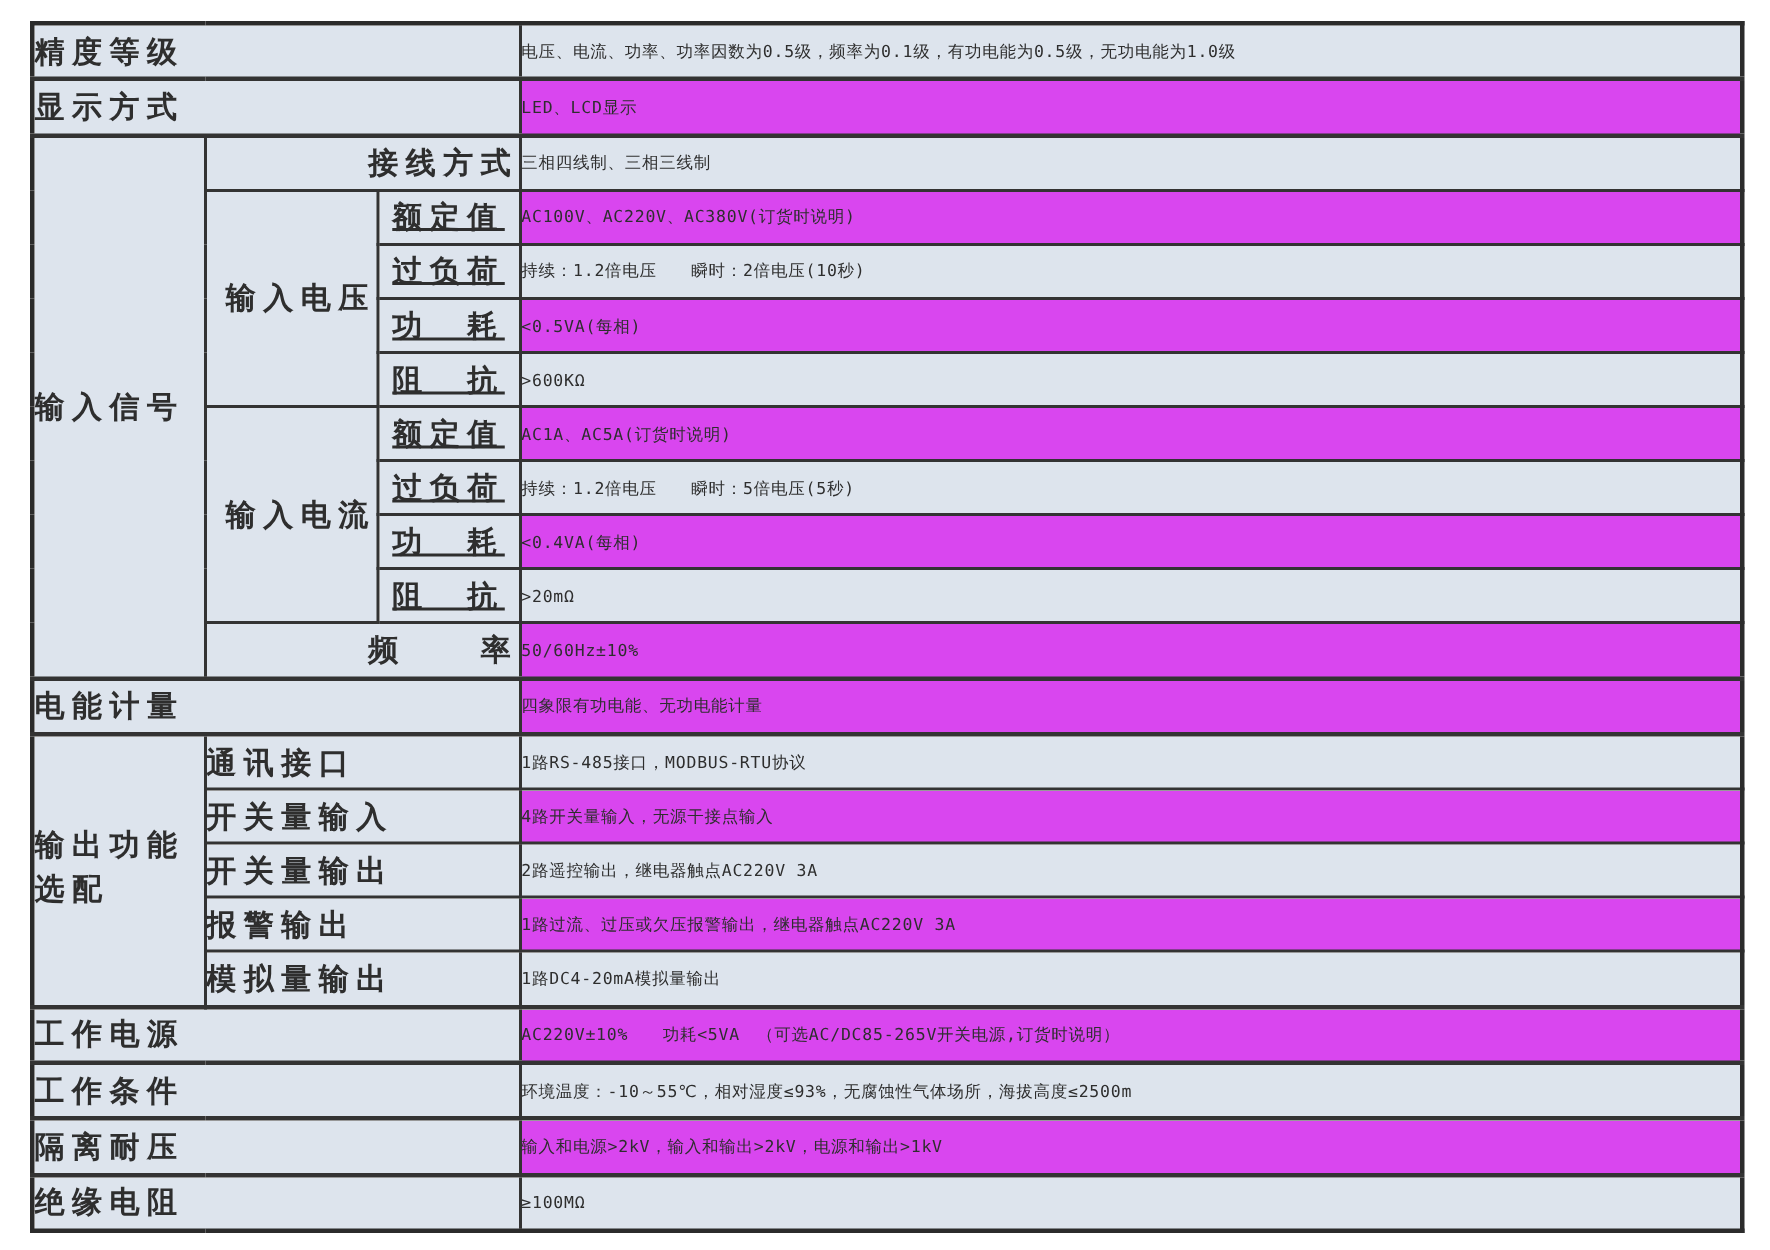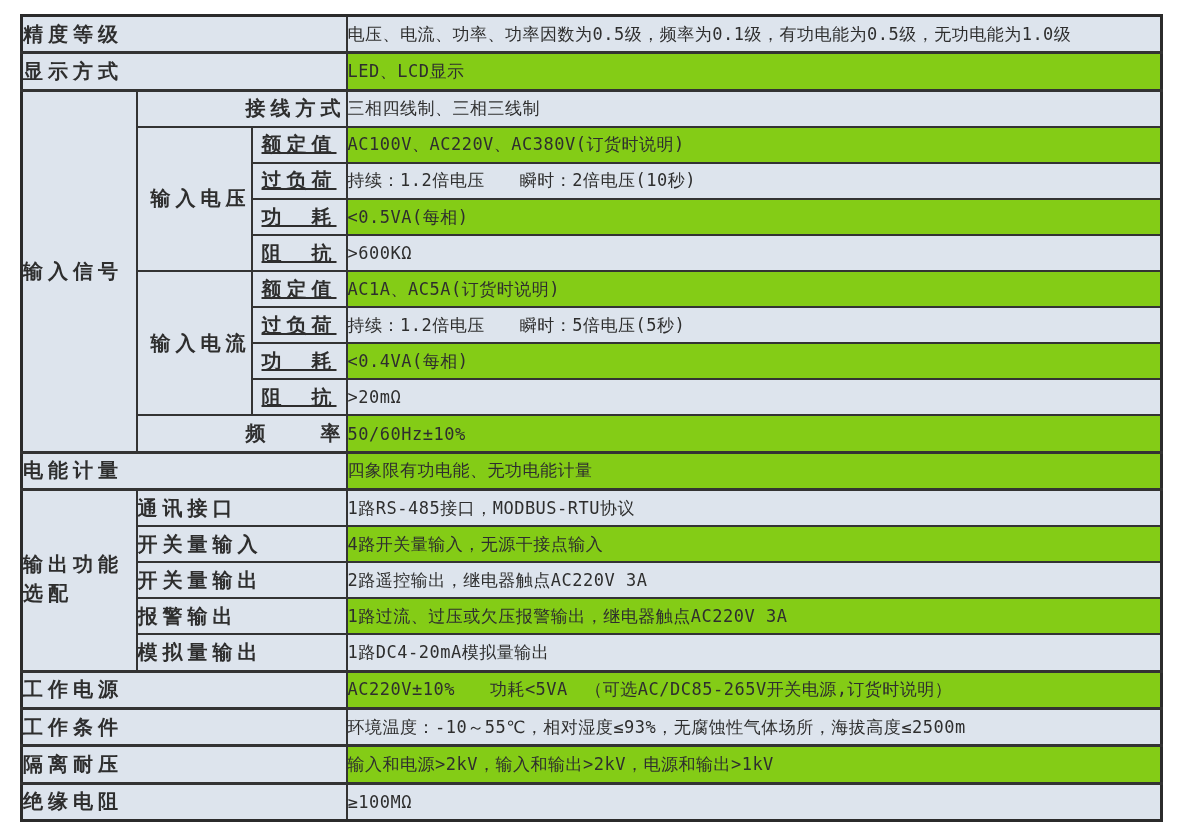--- a/index.html
+++ b/index.html
@@ -44,28 +44,28 @@
     letter-spacing: 5px;
   }
   td.toplbl { padding-left: 24px; text-align: left; }
   td.ctr    { text-align: right; }
   td.sublbl { text-align: center; text-decoration: underline; }
   td.grouplbl { text-align: left; }
   td.rowlbl { padding-left: 14px; text-align: left; margin-left: 20px; }
   
   td.val {
     font-family: "DejaVu Sans Mono", "Liberation Mono", "DejaVu Sans", monospace, sans-serif;
-    font-size: 17px;
+    font-size: 11px;
     letter-spacing: 0.5px;
     padding-left: 12px;
     text-align: left;
     color: #303030;
   }
   td.vblue  { background: #dde4ed; }
-  td.vwhite { background: #84cc16; }
+  td.vwhite { background: #d946ef; }
   .two-line span { display: block; line-height: 29px; font-family: Liberation Mono, monospace; }
 </style>
 </head>
 <body>
 
 <div class="spec-wrap">
   <table class="spec">
     <colgroup>
       <col style="width:115px">
         <col style="width:115px">

